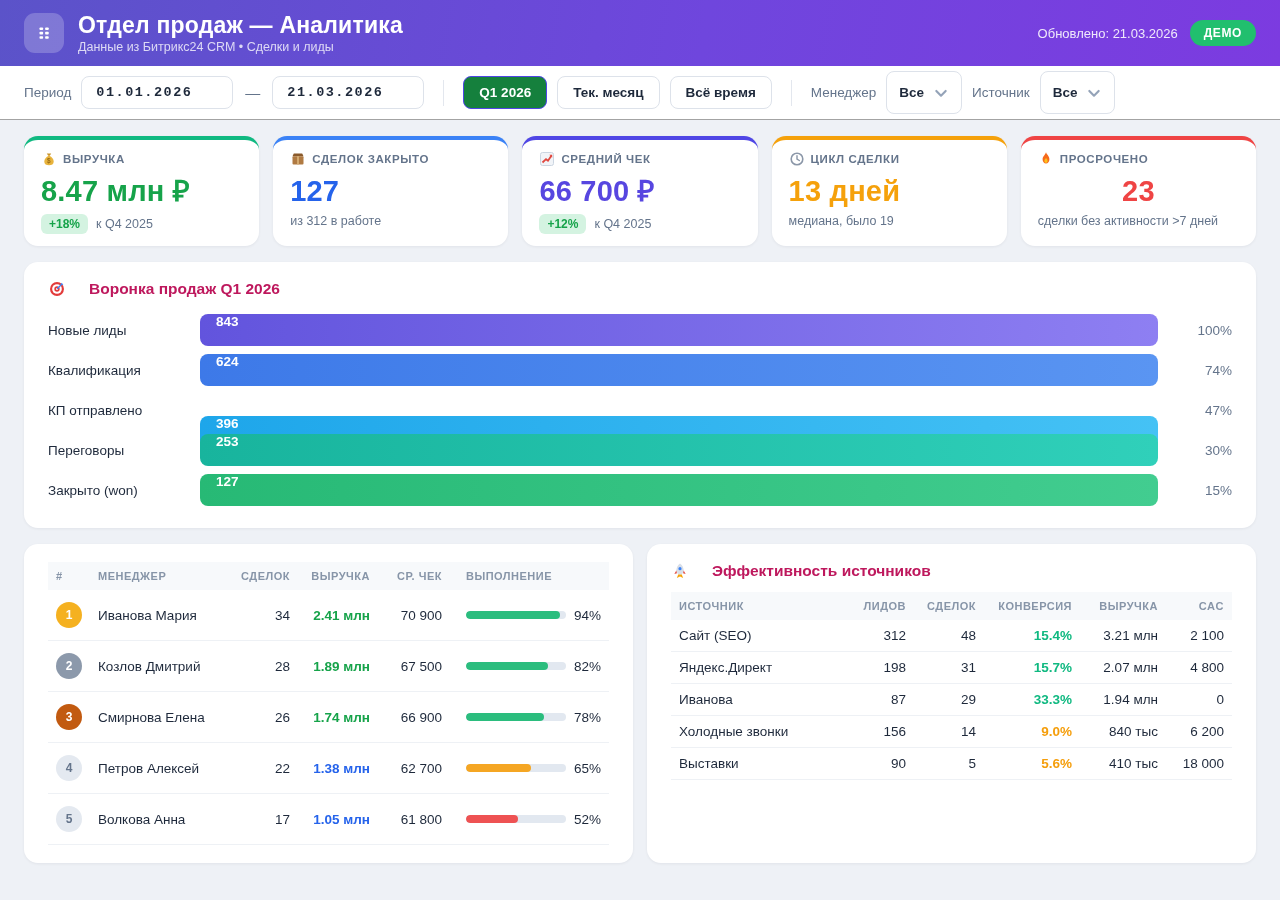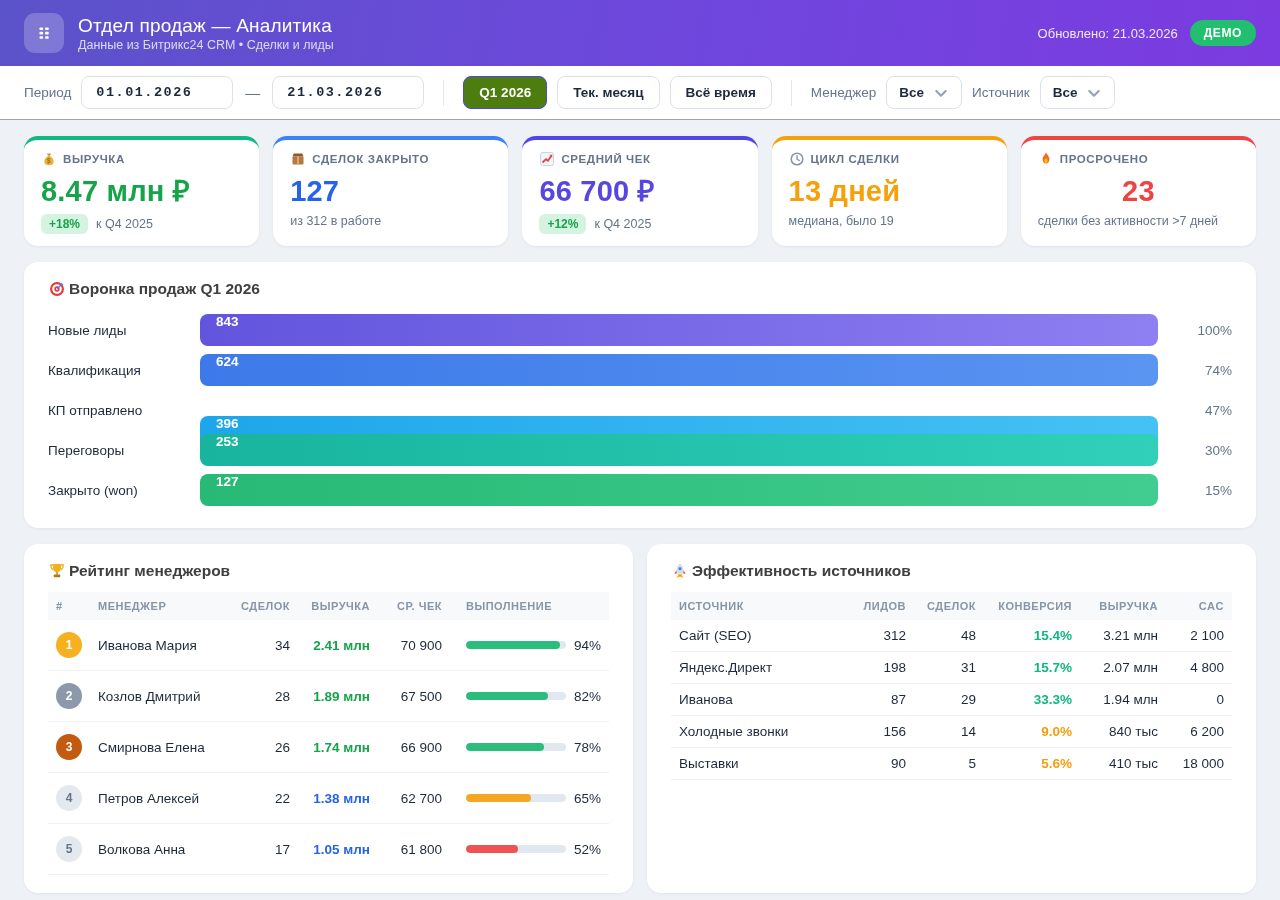--- a/index.html
+++ b/index.html
@@ -15,21 +15,21 @@
     background: linear-gradient(100deg, #5b53c9 0%, #6f46dd 55%, #7c3be0 100%);
     display: flex; align-items: center;
     padding: 0 24px;
   }
   .logo {
     width: 40px; height: 40px; border-radius: 11px;
     background: rgba(255,255,255,0.22);
     display: flex; align-items: center; justify-content: center;
     margin-right: 14px; flex: none;
   }
-  .header-title { font-size: 19px; font-weight: normal; color: #fff; letter-spacing: .2px; }
+  .header-title { font-size: 23px; font-weight: bold; color: #fff; letter-spacing: .2px; text-align: right; }
   .header-sub { font-size: 12.5px; color: rgba(255,255,255,.78); margin-top: 1px; }
   .header-right { margin-left: auto; display: flex; align-items: center; gap: 12px; }
   .updated { color: rgba(255,255,255,.88); font-size: 13px; }
   .demo-badge {
     background: #21bf6e; color: #fff; font-weight: bold; font-size: 12px;
     padding: 6px 14px; border-radius: 999px; letter-spacing: .6px;
   }
   
   .filterbar {
     height: 54px; background: #fff; border-bottom: 1px solid #a3a3a3;
@@ -43,23 +43,23 @@
     padding: 0 14px; letter-spacing: 1.5px; background: #fff; outline: none;
   }
   .date-dash { color: #64748b; font-size: 15px; margin: 0 2px; }
   .vdivider { width: 1px; height: 26px; background: #e3e7ee; margin: 0 9px; flex: none; }
   .chip {
     height: 33px; padding: 0 15px; border-radius: 8px; border: 1px solid #dde2ea;
     background: #fff; font-size: 13.5px; font-weight: bold; color: #1e293b;
     display: inline-flex; align-items: center; cursor: pointer;
     font-family: inherit;
   }
-  .chip.active { background: #4d7c0f; border-color: #4f46e5; color: #fff; }
+  .chip.active { background: #15803d; border-color: #4f46e5; color: #fff; }
   .select {
-    height: 33px; border: 1px solid #dde2ea; border-radius: 8px; background: #fff;
+    height: 43px; border: 1px solid #dde2ea; border-radius: 8px; background: #fff;
     padding: 0 12px; display: inline-flex; align-items: center; gap: 9px;
     font-size: 13.5px; font-weight: bold; color: #1e293b; cursor: pointer;
   }
   
   .content { padding: 16px 24px 0; }
   .kpi-row { display: flex; gap: 14px; }
   .kpi-card {
     flex: 1; background: #fff; border-radius: 14px;
     border-top: 4px solid #ccc;
     padding: 11px 17px 12px;
@@ -73,22 +73,22 @@
   .kpi-note { color: #64748b; font-size: 12.5px; display: flex; align-items: center; gap: 8px; white-space: nowrap; }
   .kpi-badge {
     background: #d4f3e1; color: #16a34a; font-weight: bold; font-size: 12px;
     padding: 3px 8px; border-radius: 6px;
   }
   .panel {
     background: #fff; border-radius: 14px; margin-top: 16px;
     padding: 18px 24px; box-shadow: 0 1px 3px rgba(15,23,42,.06);
   }
   .panel-title {
-    font-size: 15.5px; font-weight: bold; color: #404040;
-    display: flex; align-items: center; gap: 3px; margin-bottom: 12px;
+    font-size: 15.5px; font-weight: bold; color: #be185d;
+    display: flex; align-items: center; gap: 23px; margin-bottom: 12px;
   }
   
   .funnel-row { display: flex; align-items: center; height: 40px; }
   .funnel-label { width: 152px; font-size: 13.5px; color: #1e293b; flex: none; }
   .funnel-bar {
     flex: 1; height: 32px; border-radius: 8px;
     display: flex; align-items: flex-start; padding-left: 16px;
     color: #fff; font-weight: bold; font-size: 13.5px;
   }
   .funnel-pct { width: 74px; text-align: right; color: #64748b; font-size: 13.5px; flex: none; }
@@ -301,29 +301,20 @@
       <div class="funnel-bar" style="background: linear-gradient(90deg, rgb(39, 185, 117), rgb(66, 205, 144));">
         <span>127</span>
       </div>
       <span class="funnel-pct">15%</span>
     </div>
   </section>
 
   <div class="bottom-grid">
 
     <section class="panel">
-      <div class="panel-title">
-        <svg class="icon18" viewBox="0 0 16 16">
-          <path d="M4.5 1.8h7v3.7A3.5 3.5 0 0 1 8 9.1 3.5 3.5 0 0 1 4.5 5.5z" fill="#f2b01e"></path>
-          <path d="M4.5 2.7H2.5c0 2.4 1 3.8 2.4 4.1M11.5 2.7h2c0 2.4-1 3.8-2.4 4.1" stroke="#f2b01e" stroke-width="1.2" fill="none"></path>
-          <rect x="7.2" y="8.9" width="1.6" height="2.3" fill="#d89a12"></rect>
-          <rect x="5.1" y="11.2" width="5.8" height="2.3" rx="0.6" fill="#b4741b"></rect>
-        </svg>
-        <span>Рейтинг менеджеров</span>
-      </div>
       <table>
         <thead>
           <tr>
             <th style="width:42px">#</th>
             <th>МЕНЕДЖЕР</th>
             <th class="num" style="width:62px">СДЕЛОК</th>
             <th class="num" style="width:80px">ВЫРУЧКА</th>
             <th class="num" style="width:72px">СР. ЧЕК</th>
             <th style="width:150px;padding-left:16px">ВЫПОЛНЕНИЕ</th>
           </tr>

